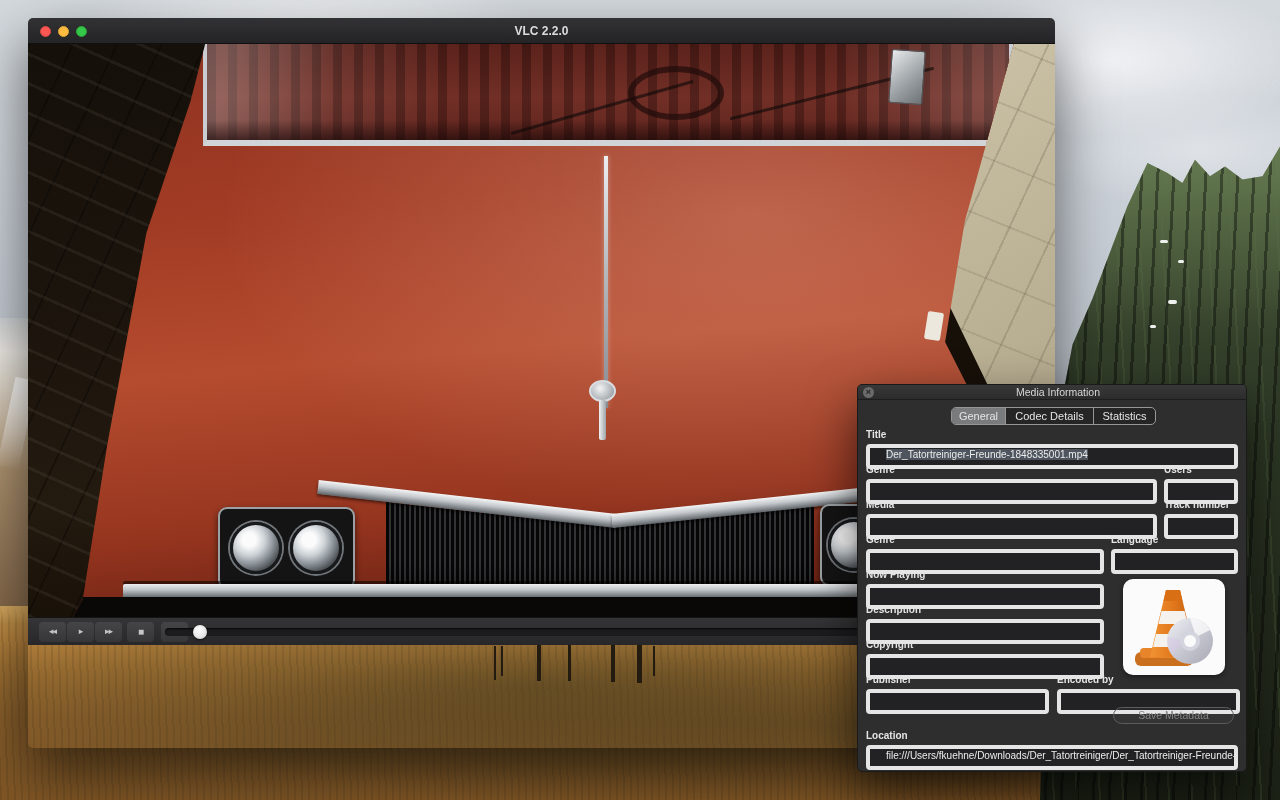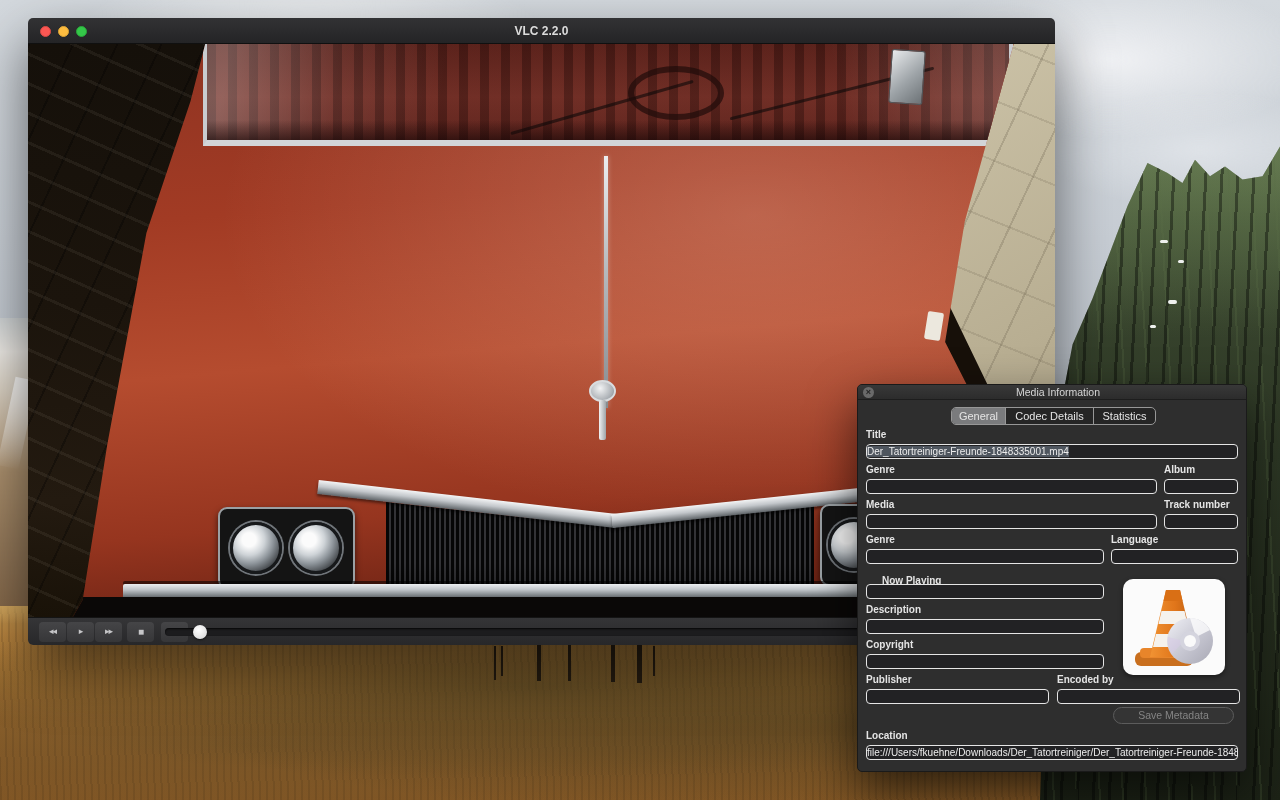--- a/index.html
+++ b/index.html
@@ -24,21 +24,21 @@
     background:
       linear-gradient(180deg,rgba(214,170,96,.9) 0%,rgba(214,170,96,0) 9%),
       radial-gradient(ellipse at 42% 42%,rgba(74,62,30,.55),rgba(0,0,0,0) 58%),
       radial-gradient(ellipse at 68% 62%,rgba(64,52,26,.5),rgba(0,0,0,0) 55%),
       radial-gradient(ellipse at 20% 72%,rgba(84,66,34,.42),rgba(0,0,0,0) 60%),
       repeating-linear-gradient(88deg,rgba(0,0,0,.10) 0 2px,rgba(0,0,0,0) 2px 7px),
       linear-gradient(180deg,#c89a52 0%,#b8843f 15%,#a97634 34%,#99672d 58%,#8b5b26 100%);}
   .post{position:absolute;background:#241b10;}
 
   
-  #vlc{position:absolute;left:28px;top:18px;width:1027px;height:627px;border-radius:5px;overflow:hidden;box-shadow:0 24px 55px rgba(0,0,0,.55);}
+  #vlc{position:absolute;left:28px;top:18px;width:1027px;height:730px;border-radius:5px;overflow:hidden;box-shadow:0 24px 55px rgba(0,0,0,.55);}
   #vlc-titlebar{position:relative;height:26px;background:linear-gradient(180deg,#323234,#242426);border-bottom:1px solid #101010;}
   #vlc-title{position:absolute;left:0;right:0;top:0;height:26px;line-height:26px;text-align:center;color:#dcdcdc;font-size:12px;font-weight:bold;}
   .tl{position:absolute;top:7.5px;width:11px;height:11px;border-radius:50%;}
   #tl-close{left:12px;background:#fc5753;border:1px solid #d84a45;}
   #tl-min{left:30px;background:#fdbc40;border:1px solid #dba335;}
   #tl-zoom{left:48px;background:#34c749;border:1px solid #2aa63a;}
 
   
   #video{position:relative;width:1027px;height:573px;background:#171009;overflow:hidden;cursor:default;}
   #cobbles{position:absolute;left:0;top:0;width:195px;height:573px;background:
@@ -108,21 +108,21 @@
   #dlg{position:absolute;left:857px;top:384px;width:390px;height:388px;background:#2e2e2e;border-radius:5px;border:1px solid #1a1a1a;box-shadow:0 20px 48px rgba(0,0,0,.6);overflow:hidden;}
   #dlg-titlebar{position:absolute;left:0;top:0;width:100%;height:15px;background:linear-gradient(180deg,#383838,#2c2c2c);border-bottom:1px solid #1d1d1d;}
   #dlg-title{position:absolute;left:0;right:0;top:1px;text-align:center;font-size:10.5px;color:#d6d6d6;margin-left:12px;}
   #dlg-close{position:absolute;left:5px;top:2px;width:11px;height:11px;border-radius:50%;background:#6a6a6a;color:#252525;font-size:9px;line-height:11px;text-align:center;font-weight:bold;}
   #tabs{position:absolute;left:93px;top:22px;width:205px;height:18px;display:flex;border:1px solid #979797;border-radius:5px;overflow:hidden;background:rgba(0,0,0,.18);}
   .tab{flex:0 0 auto;height:100%;line-height:16px;text-align:center;font-size:11px;color:#e4e4e4;}
   .tab + .tab{border-left:1px solid #979797;}
   .tab.sel{background:#7a7b7d;}
   #tab-general{width:53px;}#tab-codec{width:88px;}#tab-stats{width:62px;}
   .lbl{position:absolute;font-size:10px;font-weight:bold;color:#e4e4e4;}
-  .fld{position:absolute;height:15px;background:#222224;border:1px solid #e5e5e5;border-radius:4px;font-size:10px;color:#ececec;line-height:13px;padding:0 0;white-space:nowrap;overflow:hidden;}
+  .fld{position:absolute;height:25px;background:#222224;border:4px solid #e5e5e5;border-radius:4px;font-size:10px;color:#ececec;line-height:13px;padding:0 16px;white-space:nowrap;overflow:hidden;}
   .fld .selhl{background:#4e555e;}
   #artwork{position:absolute;left:265px;top:194px;width:102px;height:96px;background:#fbfbfb;border-radius:10px;box-shadow:0 2px 5px rgba(0,0,0,.45);}
   #save-btn{position:absolute;left:255px;top:322px;width:121px;height:17px;border:1px solid #5c5c5c;border-radius:9px;text-align:center;line-height:15px;font-size:10.5px;color:#858585;background:rgba(255,255,255,.03);}
 </style>
 </head>
 <body>
 
 <div id="stage">
 
   <div class="cloud" id="cloud1"></div>
@@ -211,34 +211,34 @@
       <div class="tab sel" id="tab-general">General</div>
       <div class="tab" id="tab-codec">Codec Details</div>
       <div class="tab" id="tab-stats">Statistics</div>
     </div>
 
     <div class="lbl" style="left:8px;top:44px;">Title</div>
     <div class="fld" style="left:8px;top:59px;width:372px;"><span class="selhl">Der_Tatortreiniger-Freunde-1848335001.mp4</span></div>
 
     <div class="lbl" style="left:8px;top:79px;">Genre</div>
     <div class="fld" style="left:8px;top:94px;width:291px;"></div>
-    <div class="lbl" style="left:306px;top:79px;">Album</div>
+    <div class="lbl" style="left:306px;top:79px;">Users</div>
     <div class="fld" style="left:306px;top:94px;width:74px;"></div>
 
     <div class="lbl" style="left:8px;top:114px;">Media</div>
     <div class="fld" style="left:8px;top:129px;width:291px;"></div>
     <div class="lbl" style="left:306px;top:114px;">Track number</div>
     <div class="fld" style="left:306px;top:129px;width:74px;"></div>
 
     <div class="lbl" style="left:8px;top:149px;">Genre</div>
     <div class="fld" style="left:8px;top:164px;width:238px;"></div>
     <div class="lbl" style="left:253px;top:149px;">Language</div>
     <div class="fld" style="left:253px;top:164px;width:127px;"></div>
 
-    <div class="lbl" style="left:8px;top:190px;margin-left:16px;">Now Playing</div>
+    <div class="lbl" style="left:8px;top:184px;">Now Playing</div>
     <div class="fld" style="left:8px;top:199px;width:238px;"></div>
 
     <div id="artwork">
       <svg width="102" height="96" viewBox="0 0 102 96">
         <defs>
           <linearGradient id="cdg" x1="0" y1="0" x2="1" y2="1">
             <stop offset="0" stop-color="#f0f0f5"></stop>
               <stop offset=".5" stop-color="#c9c9d4"></stop>
               <stop offset="1" stop-color="#a8a8b4"></stop>
           </linearGradient>

